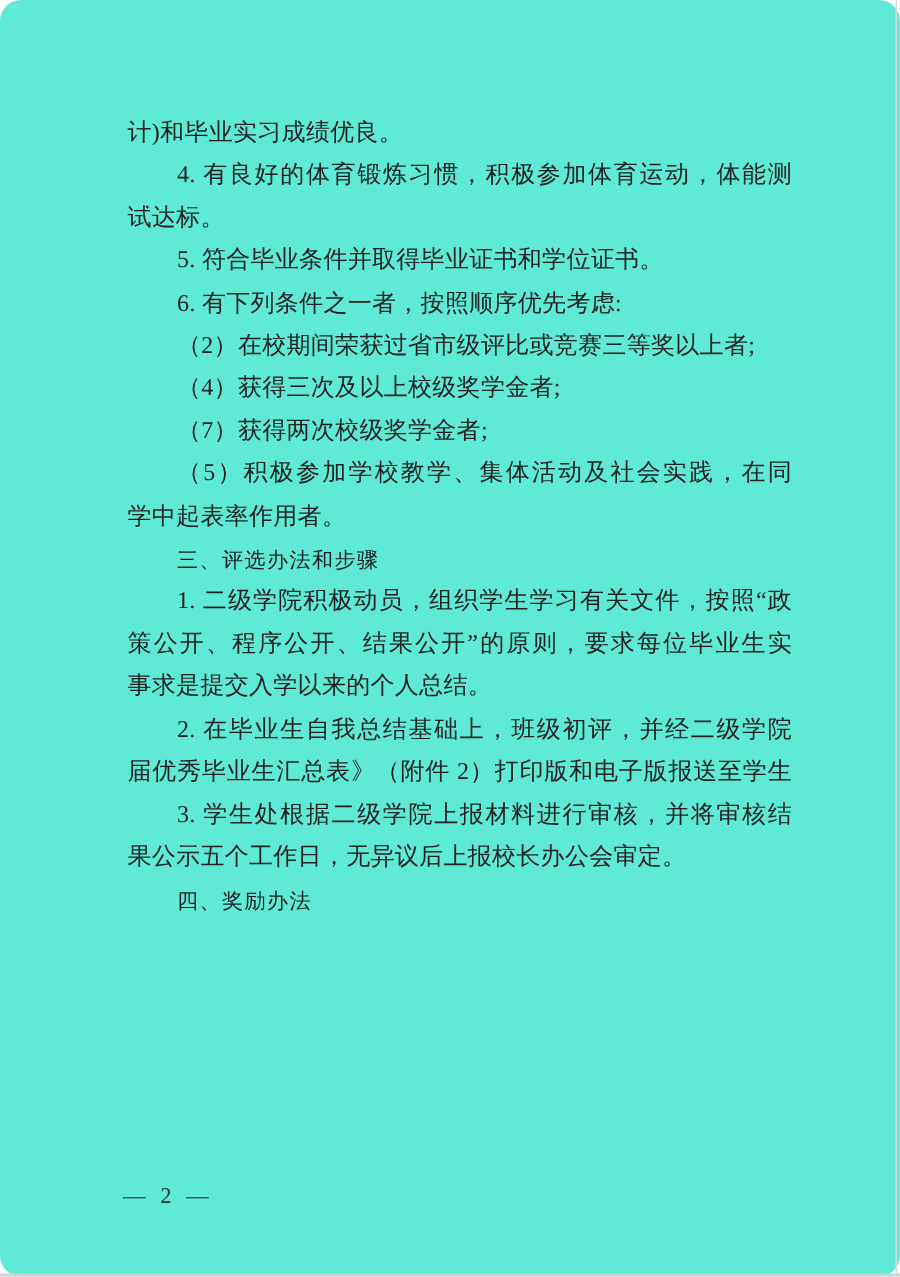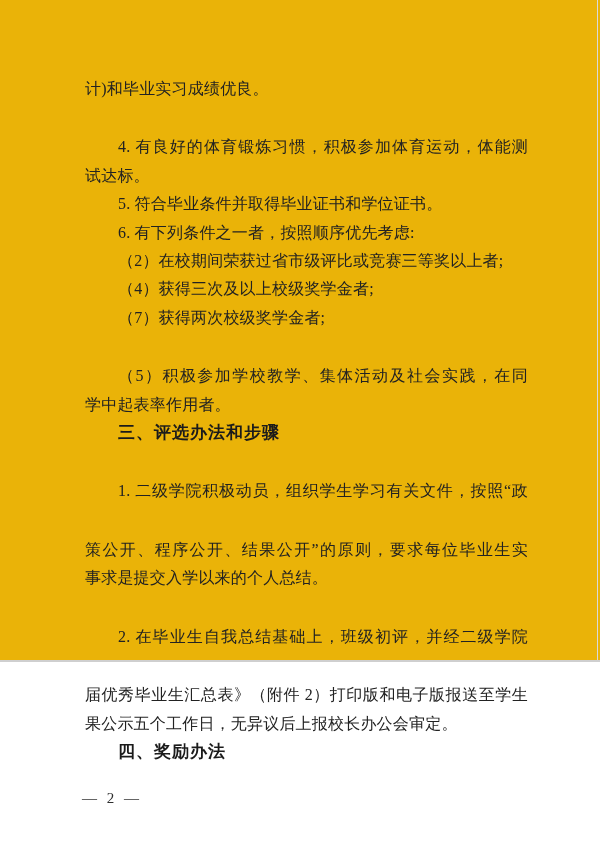--- a/index.html
+++ b/index.html
@@ -8,22 +8,23 @@
     width: 600px;
     height: 851px;
     background: #ffffff;
     overflow: hidden;
     font-family: "Liberation Serif", "DejaVu Serif", serif;
   }
 
   .page {
     position: relative;
     width: 600px;
-    height: 662px;
-    background: #eab308;
+    height: 851px;
+    background: #5eead4;
+    border-radius: 14px;
   }
 
   
   .edge-right {
     position: absolute;
     top: 0; bottom: 0;
     right: 2px;
     width: 1px;
     background: #d9d9d9;
   }
@@ -51,27 +52,26 @@
     text-align: left;
   }
 
   .line.indent {
     text-indent: 33px;
   }
 
   .line.fill {
     text-align: justify;
     text-align-last: justify;
-    margin-top: 30px;
   }
 
   .line.heading {
     font-family: "Liberation Sans", "DejaVu Sans", sans-serif;
-    font-weight: bold;
-    font-size: 17px;
+    font-weight: normal;
+    font-size: 14px;
     color: #1b1b1b;
     letter-spacing: 1px;
   }
 
   .page-number {
     position: absolute;
     left: 82px;
     top: 790px;
     font-size: 15px;
     color: #2e2e2e;
@@ -94,20 +94,21 @@
       <div class="line indent">（4）获得三次及以上校级奖学金者;</div>
       <div class="line indent">（7）获得两次校级奖学金者;</div>
       <div class="line indent fill">（5）积极参加学校教学、集体活动及社会实践，在同</div>
       <div class="line">学中起表率作用者。</div>
       <div class="line indent heading">三、评选办法和步骤</div>
       <div class="line indent fill">1. 二级学院积极动员，组织学生学习有关文件，按照“政</div>
       <div class="line fill">策公开、程序公开、结果公开”的原则，要求每位毕业生实</div>
       <div class="line">事求是提交入学以来的个人总结。</div>
       <div class="line indent fill">2. 在毕业生自我总结基础上，班级初评，并经二级学院</div>
       <div class="line fill">届优秀毕业生汇总表》（附件 2）打印版和电子版报送至学生</div>
+      <div class="line indent fill">3. 学生处根据二级学院上报材料进行审核，并将审核结</div>
       <div class="line">果公示五个工作日，无异议后上报校长办公会审定。</div>
       <div class="line indent heading">四、奖励办法</div>
     </div>
 
   <div class="page-number">— 2 —</div>
 
   <div class="edge-right"></div>
   <div class="edge-bottom"></div>
 
 </div>

